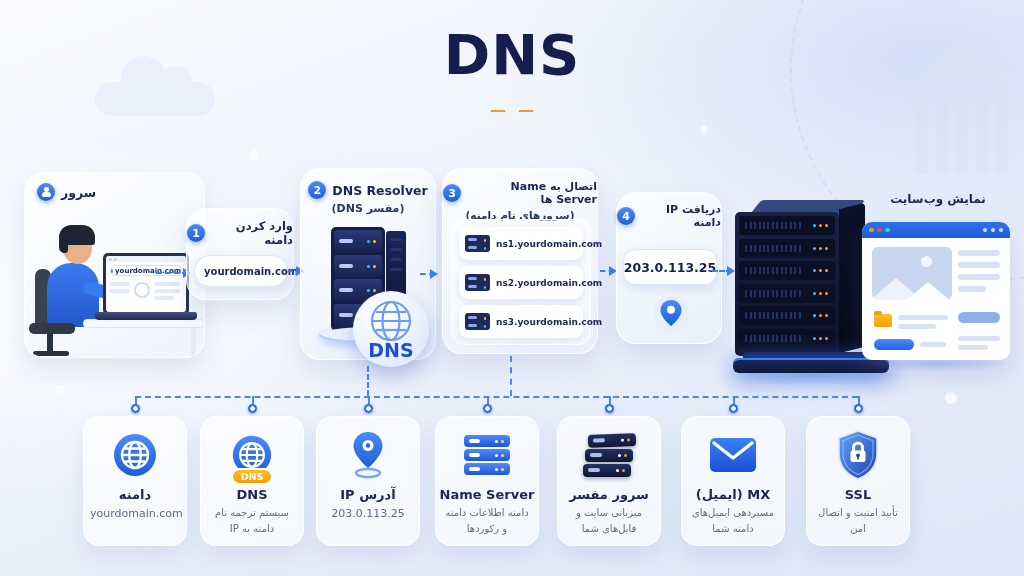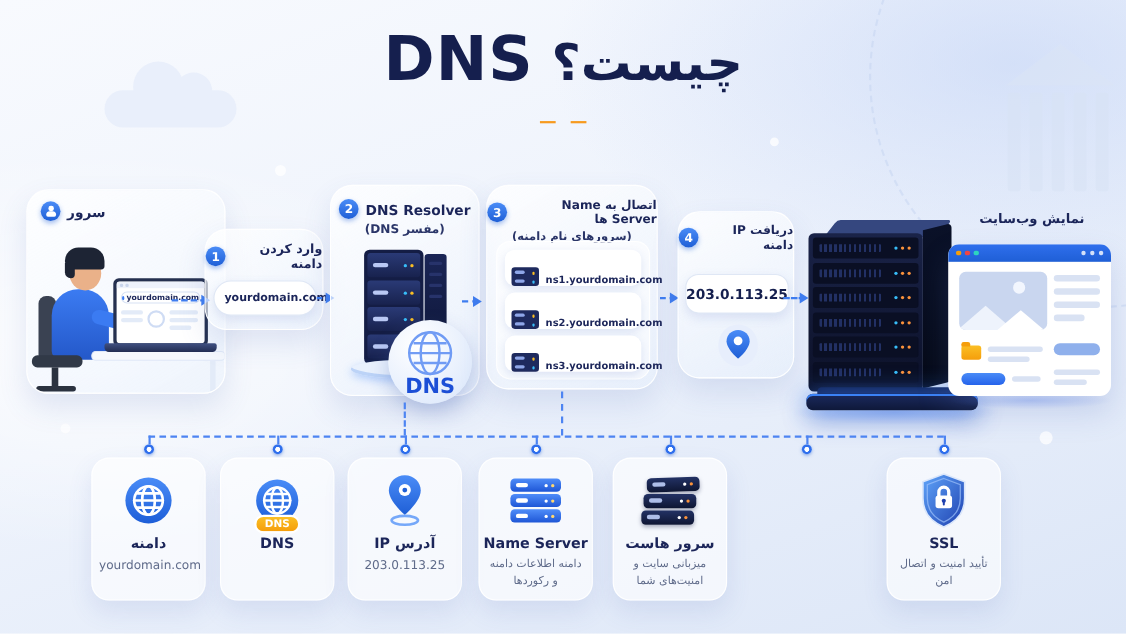--- a/index.html
+++ b/index.html
@@ -104,21 +104,21 @@
     background:radial-gradient(circle at 35% 30%, #ffffff, #e2ecfc 75%, #cfdffa);
     box-shadow:0 8px 18px rgba(70,100,180,.3); }
   .dns-globe svg { position:absolute; inset:0; }
 
   
   .step3-card { left:442px; top:168px; width:156px; height:186px; }
   .step3-card .step-label { margin-top:11px; font-size:11px; }
   .step3-card .sub-label { margin-top:3px; font-size:10.5px; }
   .ns-panel { position:absolute; left:8px; top:50px; width:140px; height:126px; background:rgba(255,255,255,.55);
     border:1px solid rgba(255,255,255,.95); border-radius:13px; padding:7px; }
-  .ns-row { height:33px; margin-bottom:6px; background:#fff; border-radius:9px; display:flex; align-items:flex-end;
+  .ns-row { height:33px; margin-bottom:6px; background:#fff; border-radius:9px; display:flex; align-items:center;
     gap:6px; padding:0 6px; box-shadow:0 3px 8px rgba(80,110,190,.16); }
   .ns-row .txt { font-size:9px; font-weight:700; color:#1b2559; }
   .mini-srv { width:25px; height:17px; flex:0 0 25px; background:#1e2a5e; border-radius:3px; position:relative; }
   .mini-srv::before { content:''; position:absolute; left:3px; top:3px; width:9px; height:3px; background:#8ea6e8; border-radius:2px; box-shadow:0 8px 0 #8ea6e8; }
   .mini-srv::after { content:''; position:absolute; right:4px; top:4px; width:2.5px; height:2.5px; border-radius:50%; background:#fbbf24; box-shadow:0 8px 0 #38bdf8; }
 
   
   .step4-card { left:616px; top:192px; width:106px; height:152px; }
   .step4-card .step-label { margin-top:10px; font-size:11px; }
   .ip-box { position:absolute; left:6px; top:56px; width:94px; height:36px; background:#fff; border:1px solid #dfe7f5;
@@ -197,21 +197,20 @@
         <i></i>
       </div>
   </div>
   <div class="abs deco-dot" style="left:250px;top:150px;width:10px;height:10px;"></div>
   <div class="abs deco-dot" style="left:700px;top:125px;width:8px;height:8px;"></div>
   <div class="abs deco-dot" style="left:945px;top:392px;width:12px;height:12px;"></div>
   <div class="abs deco-dot" style="left:55px;top:385px;width:9px;height:9px;"></div>
 
   <div class="abs title-row">
     <span class="title-latin">DNS</span>
-    <span class="title-fa">چیست؟</span>
   </div>
   <div class="abs subtitle-row">
     <span class="dash">—</span>
     <span class="dash">—</span>
   </div>
 
   <div class="abs glass user-card">
     <div class="hdr">
       <span class="badge">
           <span class="person-glyph"></span>
@@ -450,20 +449,21 @@
           <circle cx="23" cy="23" r="13"></circle>
           <ellipse cx="23" cy="23" rx="5.8" ry="13"></ellipse>
           <line x1="10" y1="23" x2="36" y2="23"></line>
           <line x1="13" y1="16.5" x2="33" y2="16.5"></line>
           <line x1="13" y1="29.5" x2="33" y2="29.5"></line>
         </g>
       </svg>
       <span class="dns-pill">DNS</span>
     </div>
     <div class="t">DNS</div>
+    <div class="d" dir="rtl">سیستم ترجمه نام دامنه به IP</div>
   </div>
 
   <div class="abs info-card" style="left:316px;">
     <div class="ic">
       <svg width="40" height="50" viewBox="0 0 40 50">
         <path d="M20 2C11.7 2 5.5 8.3 5.5 16 5.5 26 20 38 20 38s14.5-12 14.5-22C34.5 8.3 28.3 2 20 2z" fill="url(#pg1)"></path>
         <circle cx="20" cy="15.5" r="5.5" fill="#fff"></circle>
         <circle cx="20" cy="15.5" r="2.2" fill="#1f5fd6"></circle>
         <ellipse cx="20" cy="43" rx="12" ry="4" fill="none" stroke="#4a8cf7" stroke-width="2.4" opacity="0.75"></ellipse>
       </svg>
@@ -485,24 +485,40 @@
   </div>
 
   <div class="abs info-card" style="left:557px;">
     <div class="ic">
       <div>
         <div class="srv-dark" style="transform:translateX(3px) rotate(-2deg);"></div>
         <div class="srv-dark"></div>
         <div class="srv-dark" style="transform:translateX(-2px);"></div>
       </div>
     </div>
-    <div class="t" dir="rtl">سرور هاست</div>
-    <div class="d" dir="rtl">میزبانی سایت و امنیت‌های شما</div>
-  </div>
-
+    <div class="t" dir="rtl">سرور مفسر</div>
+    <div class="d" dir="rtl">میزبانی سایت و فایل‌های شما</div>
+  </div>
+
+  <div class="abs info-card" style="left:681px;">
+    <div class="ic">
+      <svg width="48" height="36" viewBox="0 0 48 36">
+        <defs>
+            <linearGradient id="mg1" x1="0" y1="0" x2="0" y2="1">
+          <stop offset="0" stop-color="#3b82f6"></stop>
+              <stop offset="1" stop-color="#1d4ed8"></stop>
+            </linearGradient>
+          </defs>
+        <rect x="1" y="1" width="46" height="34" rx="5" fill="url(#mg1)"></rect>
+        <path d="M5 6 L24 21 L43 6" fill="none" stroke="#fff" stroke-width="3.4" stroke-linecap="round" stroke-linejoin="round"></path>
+      </svg>
+    </div>
+    <div class="t" dir="rtl">MX (ایمیل)</div>
+    <div class="d" dir="rtl">مسیردهی ایمیل‌های دامنه شما</div>
+  </div>
 
   <div class="abs info-card" style="left:806px;">
     <div class="ic">
       <svg width="44" height="50" viewBox="0 0 44 50">
         <defs>
             <linearGradient id="sg1" x1="0" y1="0" x2="1" y2="1">
           <stop offset="0" stop-color="#60a5fa"></stop>
               <stop offset="1" stop-color="#1e40af"></stop>
             </linearGradient>
           </defs>

